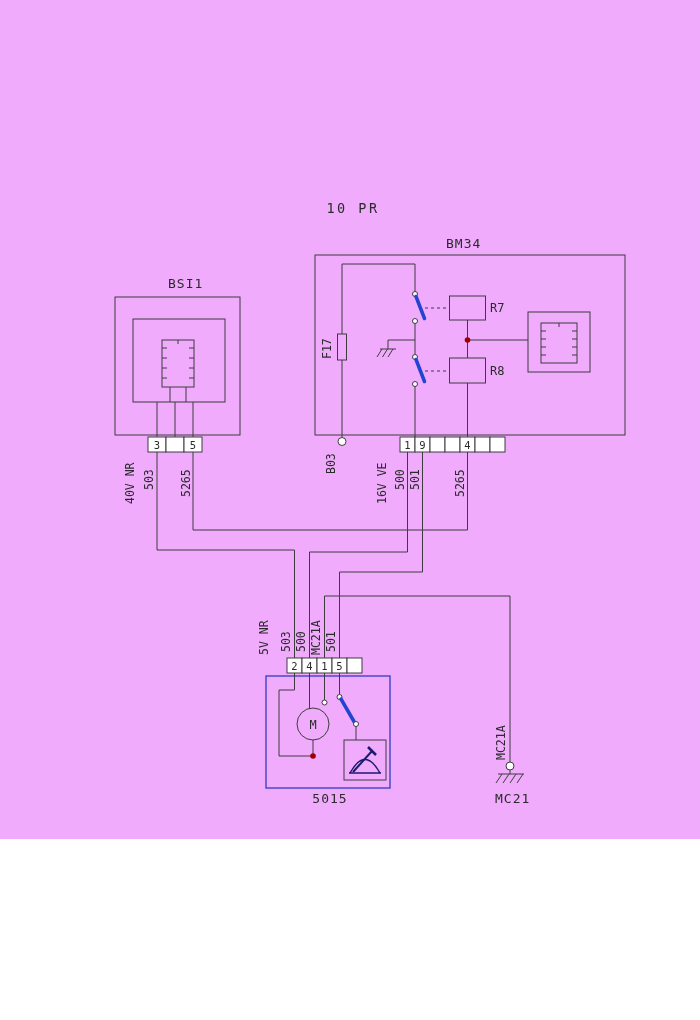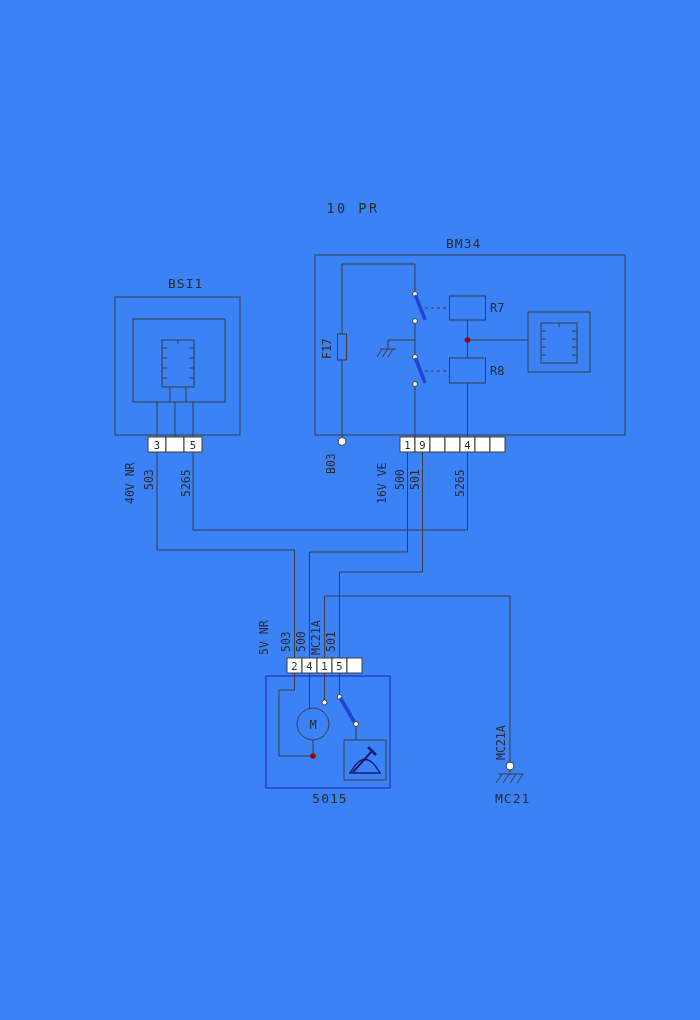--- a/index.html
+++ b/index.html
@@ -1,16 +1,16 @@
 <!DOCTYPE html>
 <html style="--line: #3d3d3d; --text: #2b2b2b; --blade-blue: #2244d0; --motor-box-blue: #2233bb; --wiper-glyph-blue: #1a1a6e; --junction-red: #a00000;"><head>
 <meta charset="utf-8">
 <style>
   html,body{margin:0;padding:0;background:#ffffff;}
-  .stage{width:700px;height:1020px;position:relative;background:#3b82f6;overflow:hidden;}
+  .stage{width:700px;height:839px;position:relative;background:#f0abfc;overflow:hidden;}
   svg{display:block;}
   text{font-family:"DejaVu Sans Mono","Liberation Mono",monospace;fill:var(--text,#2b2b2b);}
   .t-section{font-size:13.5px;letter-spacing:2.5px;}
   .t-title{font-size:13px;letter-spacing:1px;}
   .t-pin{font-size:10.5px;}
   .t-wire{font-size:11.5px;}
   .t-small{font-size:12px;}
   .ln{stroke:var(--line,#3d3d3d);stroke-width:1;fill:none;}
   .bx{stroke:var(--line,#3d3d3d);stroke-width:1;fill:none;}
   .pinbx{stroke:var(--line,#3d3d3d);stroke-width:1;fill:#ffffff;}

